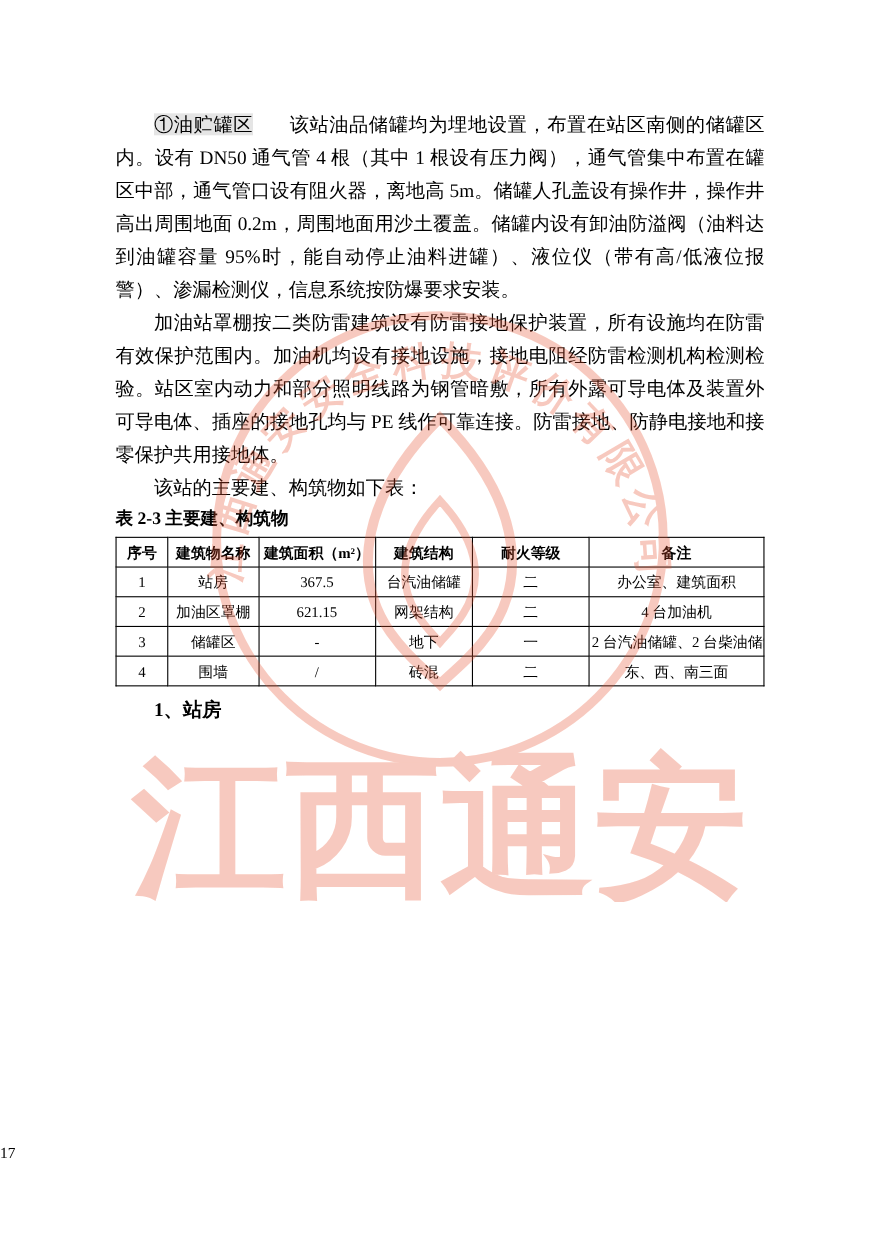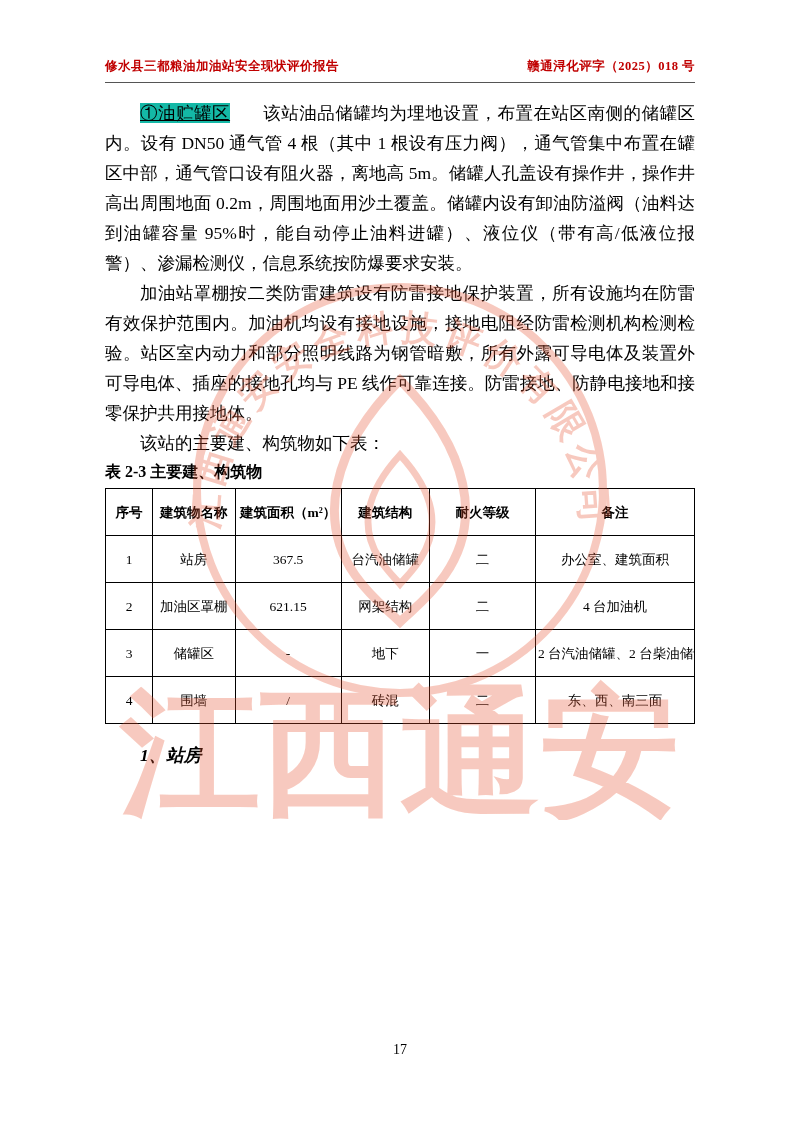--- a/index.html
+++ b/index.html
@@ -27,49 +27,45 @@
   }
   .watermark text{font-family:"Liberation Serif","DejaVu Serif",serif;}
   
   .body-area{
     position:absolute;left:105px;right:105px;top:98px;z-index:2;
     font-size:17.5px;line-height:30px;text-align:justify;
   }
   .h3{font-size:18px;font-weight:bold;text-indent:2em;margin:8px 0 4px 0;}
   .para{margin:0;text-indent:2em;}
   .label{margin-right:1.9em;}
-  .hl{background:#14b8a6;text-decoration:underline;}
+  .hl{background:#e5e5e5;}
   .h25{font-size:20px;font-weight:bold;line-height:28px;margin:10px 0 6px 0;letter-spacing:1px;}
   .caption{font-size:16px;font-weight:bold;text-align:left;line-height:24px;margin:2px 0 4px 0;}
   
   table.bt{
     width:100%;border-collapse:collapse;table-layout:fixed;
     font-size:13.5px;line-height:17px;text-align:center;
   }
   table.bt td,table.bt th{
-    border:1px solid #000;padding:14px 2px;height:18px;
+    border:1px solid #000;padding:4px 2px;height:18px;
     font-weight:normal;overflow:hidden;white-space:nowrap;
   }
   table.bt th{font-weight:bold;}
-  .station-title{font-size:17.5px;font-weight:bold;text-indent:2em;margin:16px 0 0 0;font-style:italic;}
+  .station-title{font-size:17.5px;font-weight:bold;text-indent:2em;margin:6px 0 0 0;}
   
   .pagenum{
     position:absolute;top:1042px;left:0;right:0;
-    text-align:center;font-size:14px;z-index:2;
+    text-align:left;font-size:14px;z-index:2;
   }
 </style>
 </head>
 <body>
 
 <div class="page">
 
-  <div class="header">
-    <span>修水县三都粮油加油站安全现状评价报告</span>
-    <span>赣通浔化评字（2025）018 号</span>
-  </div>
 
   <svg class="watermark" viewBox="0 0 620 560" aria-hidden="true">
     <g stroke="#e8512d" fill="none" stroke-width="8">
       <circle cx="310" cy="230" r="203"></circle>
     </g>
     <path d="M310 120 C380 190 392 262 355 315 C338 339 322 350 310 362 C298 350 282 339 265 315 C228 262 240 190 310 120 Z" fill="none" stroke="#e8512d" stroke-width="9"></path>
     <path d="M310 195 C345 233 350 268 331 298 C323 311 316 317 310 324 C304 317 297 311 289 298 C270 268 275 233 310 195 Z" fill="none" stroke="#e8512d" stroke-width="7"></path>
     <defs>
       <path id="arcpath" d="M 128 262 A 182 182 0 0 1 492 262"></path>
     </defs>

